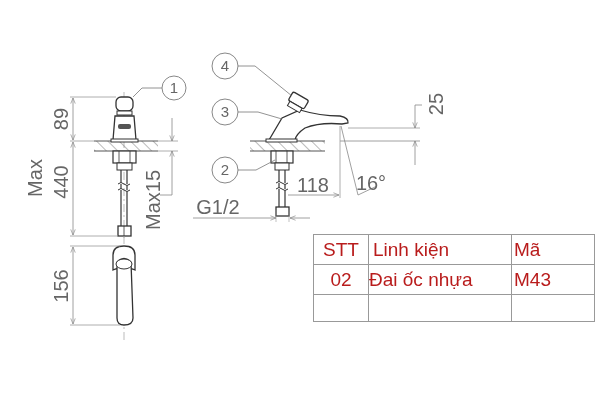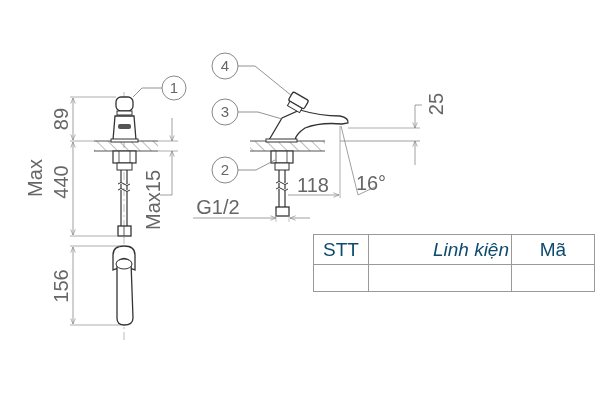--- a/index.html
+++ b/index.html
@@ -2,25 +2,25 @@
 <html><head>
 <meta charset="utf-8">
 <style>
   html, body { margin: 0; padding: 0; background: #ffffff; }
   body { width: 600px; height: 420px; position: relative; overflow: hidden;
          font-family: "Liberation Sans", "DejaVu Sans", sans-serif; color: #555; }
   #drawing { position: absolute; left: 0; top: 0; width: 600px; height: 420px; }
   .dim-text { font-family: "Liberation Sans", sans-serif; fill: #666; font-size: 20px; }
   .balloon-text { font-family: "Liberation Sans", sans-serif; fill: #666; font-size: 15px; }
   #parts-table { position: absolute; left: 313px; top: 234px; border-collapse: collapse;
-                 font-family: "Liberation Sans", sans-serif; color: #0c4a6e; font-size: 19px; }
+                 font-family: "Liberation Sans", sans-serif; color: #b91c1c; font-size: 19px; }
   #parts-table td { border: 1px solid #999; height: 29px; padding: 0 2px; white-space: nowrap; }
   #parts-table td.c-stt { width: 50px; text-align: center; }
-  #parts-table td.c-name { width: 136px; text-align: right; padding-left: 4px; font-style: italic; }
-  #parts-table td.c-code { width: 78px; text-align: center; }
+  #parts-table td.c-name { width: 136px; text-align: left; padding-left: 4px; }
+  #parts-table td.c-code { width: 78px; text-align: left; }
   #parts-table tr.empty td { height: 26px; }
 </style>
 </head>
 <body>
 
 <svg id="drawing" viewBox="0 0 600 420" xmlns="http://www.w3.org/2000/svg">
   <defs>
     <marker id="arr" viewBox="0 0 10 10" refX="10" refY="5" markerWidth="7" markerHeight="7" orient="auto-start-reverse">
       <path d="M0,1 L10,5 L0,9" fill="none" stroke="#888" stroke-width="1.2"></path>
     </marker>
@@ -153,19 +153,24 @@
   </g>
 </svg>
 
 <table id="parts-table">
   <tbody>
       <tr>
     <td class="c-stt">STT</td>
     <td class="c-name">Linh kiện</td>
     <td class="c-code">Mã</td>
   </tr>
+  <tr>
+    <td class="c-stt">02</td>
+    <td class="c-name" style="padding-left:0">Đai ốc nhựa</td>
+    <td class="c-code">M43</td>
+  </tr>
   <tr class="empty">
     <td class="c-stt"></td>
     <td class="c-name"></td>
     <td class="c-code"></td>
   </tr>
 </tbody>
   </table>
 
 </body></html>

